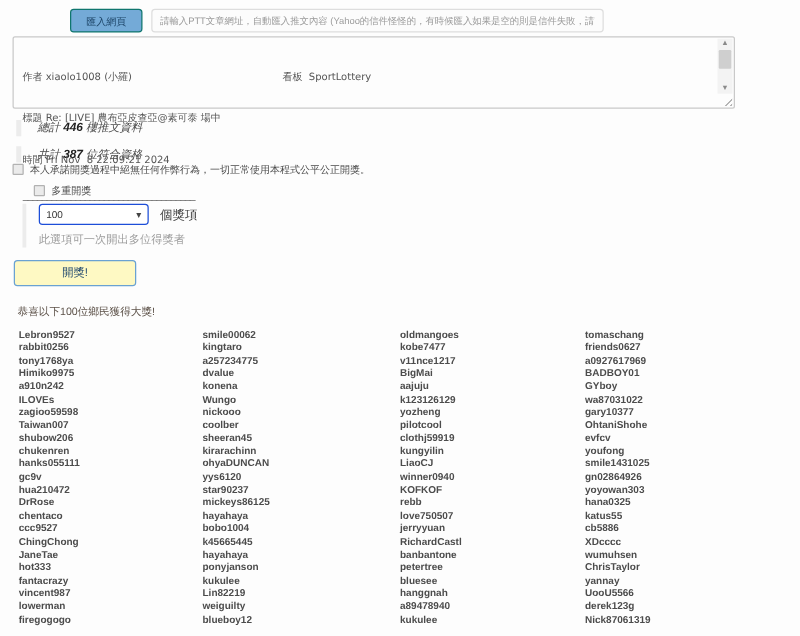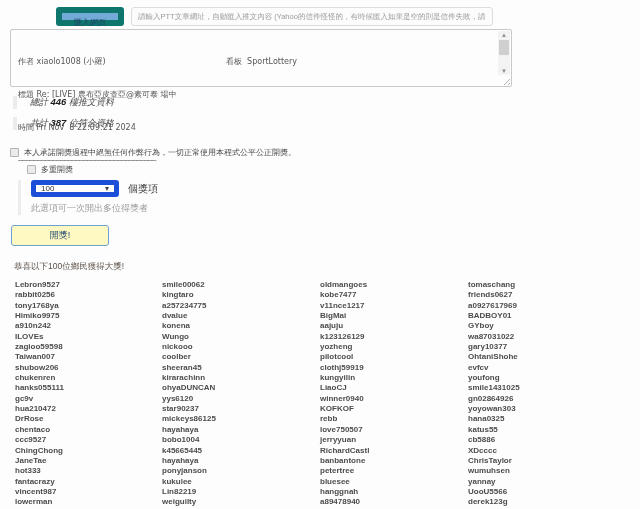--- a/index.html
+++ b/index.html
@@ -7,33 +7,33 @@
   body {
     background:#fdfdfd;
     font-family:"Liberation Sans","DejaVu Sans",sans-serif;
     color:#333;
   }
 
   
   .toolbar { display:flex; align-items:flex-start; gap:7px; padding:7px 0 0 56px; }
   .btn-import {
     height:19px; padding:0 12px; font-size:8px; line-height:19px;
-    background:#74aad7; color:#1d4568; border:6px solid #0f766e;
+    background:#74aad7; color:#1d4568; border:1px solid #0f766e;
     border-radius:3px; cursor:pointer; white-space:nowrap;text-align:right;
   }
   .url-input {
     width:362px; height:19px; font-size:7.5px; padding:0 6px;
     border:1px solid #ddd; border-radius:3px; background:#fcfcfc; color:#555;
     font-family:"Liberation Sans","DejaVu Sans",sans-serif;
   }
   .url-input::placeholder { color:#9a9a9a; }
 
   
   .ta-box {
-    position:relative; margin:3px 0 0 10px; width:502px; height:58px;
+    position:relative; margin:3px 0 0 10px; width:578px; height:58px;
     border:1px solid #c9c9c9; border-radius:2px; background:#fdfdfd;
   }
   .ta-content {
     padding:4px 18px 0 7px; font-size:8px; line-height:11px; color:#555;
     font-family:"DejaVu Sans",sans-serif; white-space:pre-wrap;
   }
   .ta-line1 { display:flex; }
   .ta-author { width:208px; }
   .ta-sep { width:163px; white-space:nowrap; overflow:hidden; color:#777; letter-spacing:-1px; }
   .ta-scroll {
@@ -52,32 +52,32 @@
   
   .stat {
     margin:9px 0 0 13px; border-left:4px solid #ececec; padding-left:13px;
     font-size:9px; color:#4a4a4a;font-style:italic;
   }
   .stat + .stat { margin-top:8px; }
   .stat b { color:#1f1f1f; font-size:9.5px; }
 
   
   .chk-row { display:flex; align-items:center; gap:5px; margin-left:10px; font-size:8px; color:#4a4a4a; }
-  .chk-row.first { margin-top:17px; }
+  .chk-row.first { }
   .chk-row + .chk-row { margin-top:6px;padding-left:17px; }
   .checkbox {
     width:9px; height:9px; flex:0 0 auto; border:1px solid #b2b2b2;
     background:#ebebeb; border-radius:1px; cursor:pointer;
   }
 
   
   .multi-block { margin:5px 0 0 18px; border-left:3px solid #ececec; padding-left:10px; }
   .select-row { display:flex; align-items:center; gap:9px; }
   .select {
-    width:88px; height:17px; border:5px solid #1d4ed8; border-radius:3px; background:#fff;
+    width:88px; height:17px; border:1px solid #1d4ed8; border-radius:3px; background:#fff;
     display:flex; align-items:center; justify-content:space-between;
     padding:0 5px; font-size:8px; color:#333; cursor:pointer;
   }
   .select .chev { font-size:8px; color:#444; }
   .unit-label { font-size:10px; color:#3c3c3c; }
   .hint { margin-top:5px; font-size:9px; color:#9c9c9c; }
 
   
   .btn-draw {
     display:block; margin:10px 0 0 11px; width:98px; height:21px;
@@ -240,20 +240,20 @@
       <div class="winner">OhtaniShohe</div>
       <div class="winner">evfcv</div>
       <div class="winner">youfong</div>
       <div class="winner">smile1431025</div>
       <div class="winner">gn02864926</div>
       <div class="winner">yoyowan303</div>
       <div class="winner">hana0325</div>
       <div class="winner">katus55</div>
       <div class="winner">cb5886</div>
       <div class="winner">XDcccc</div>
+      <div class="winner">wumuhsen</div>
       <div class="winner">ChrisTaylor</div>
-      <div class="winner">wumuhsen</div>
       <div class="winner">yannay</div>
       <div class="winner">UooU5566</div>
       <div class="winner">derek123g</div>
       <div class="winner">Nick87061319</div>
     </div>
 </div>
 
 </body></html>

